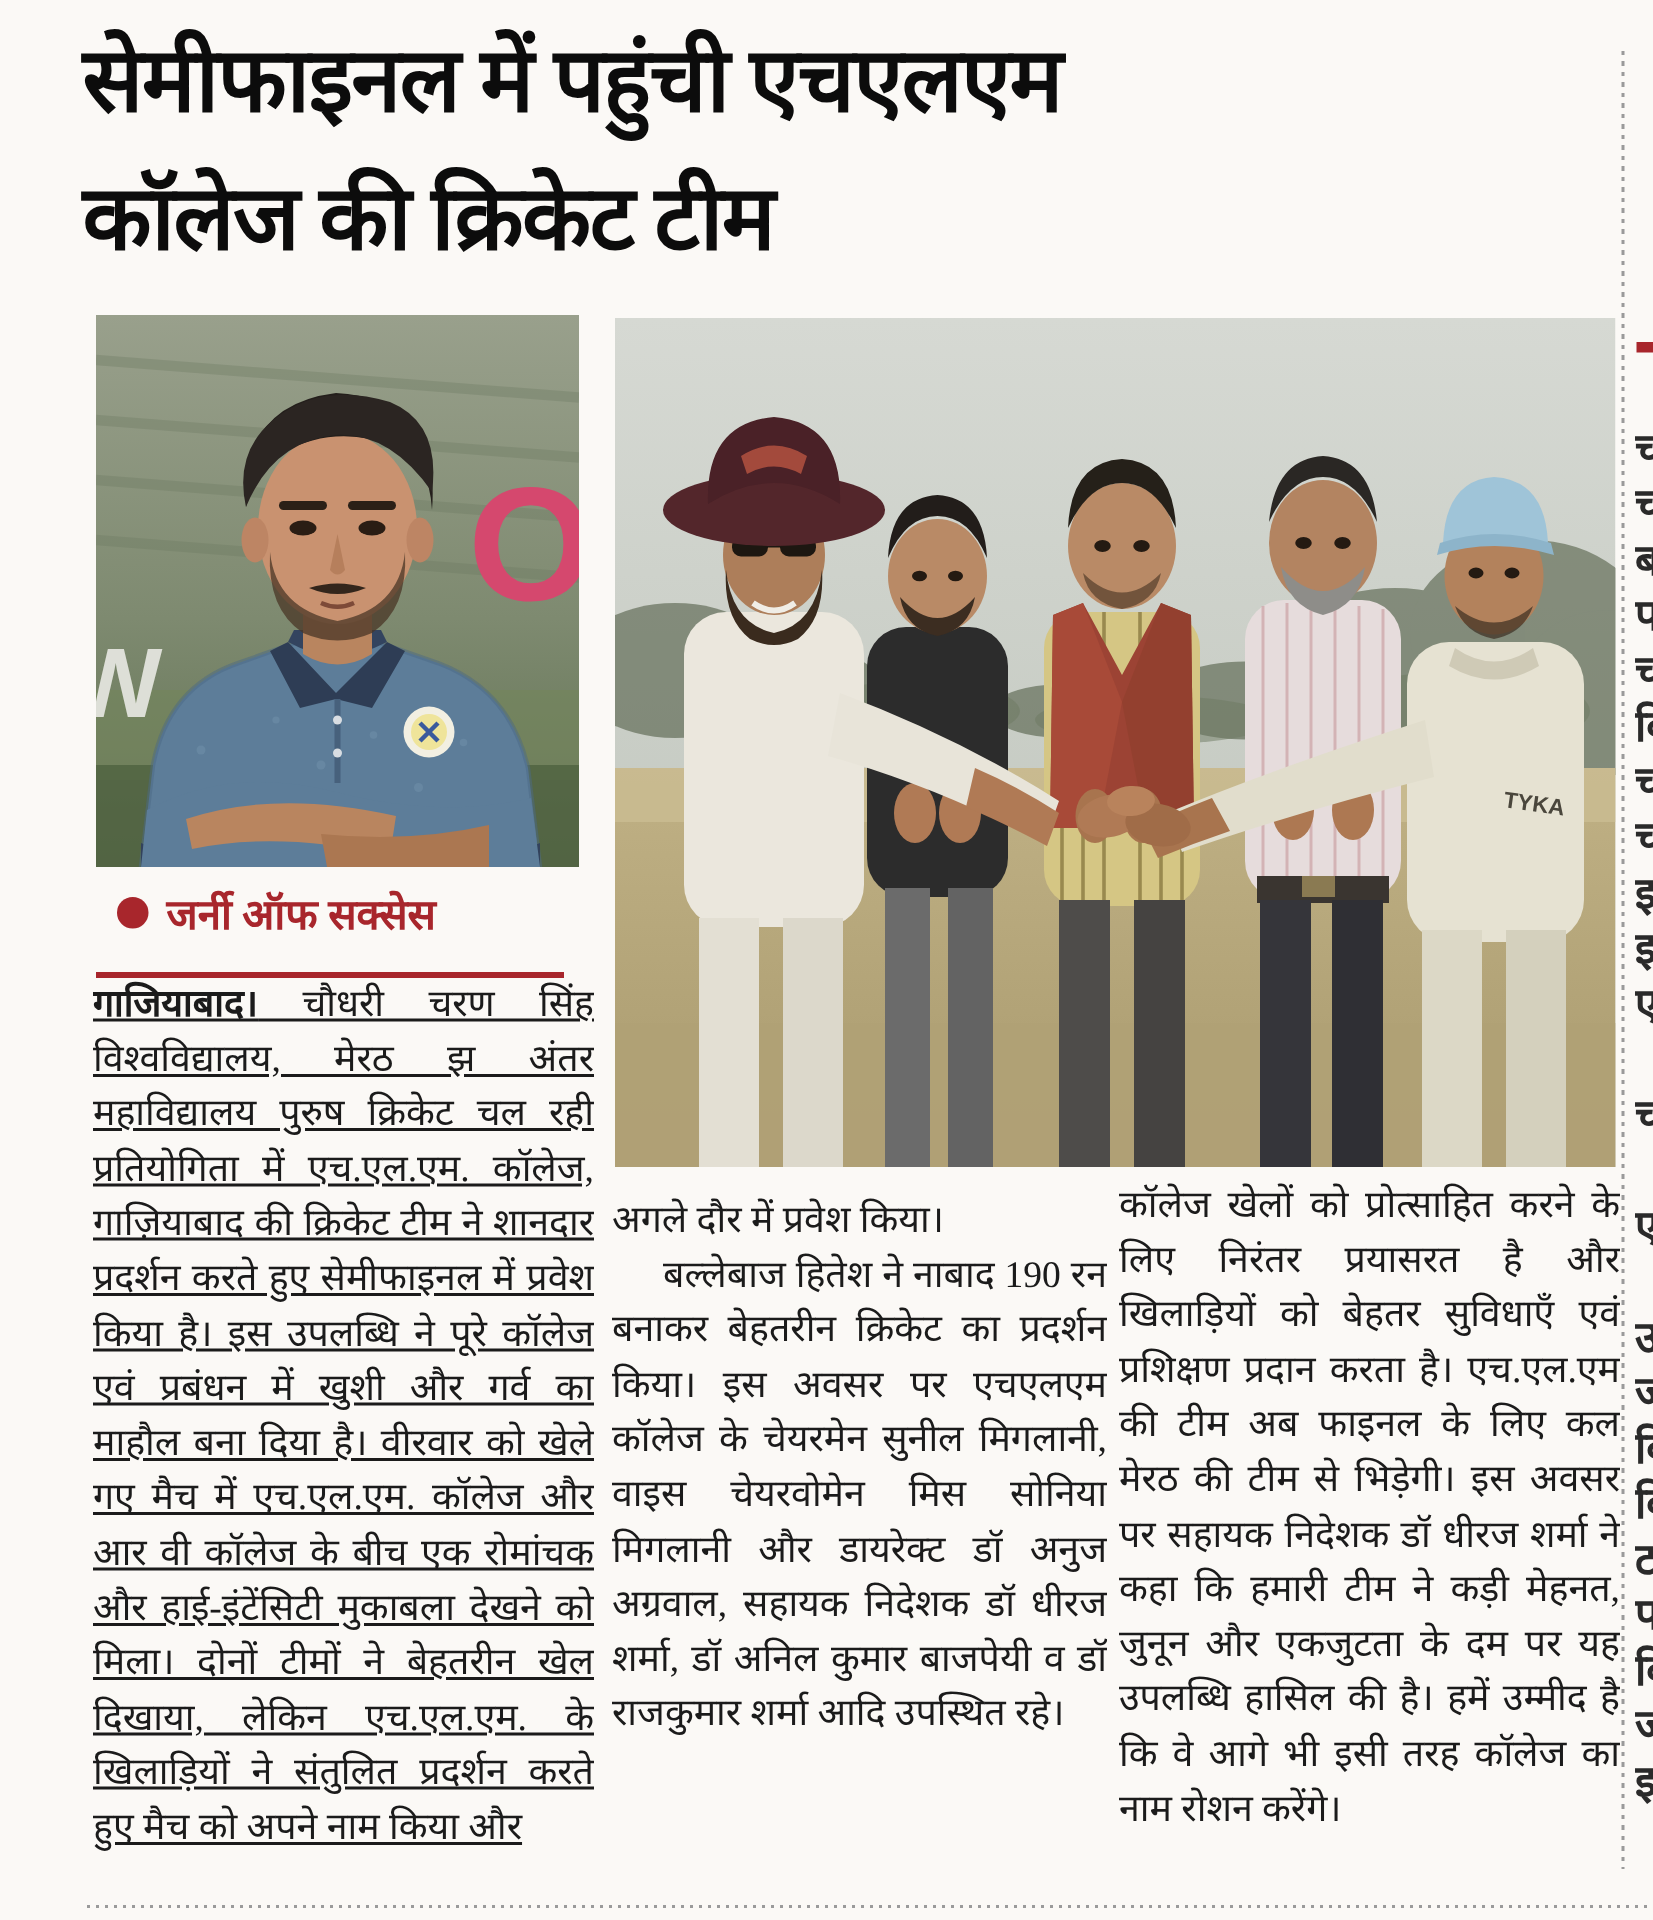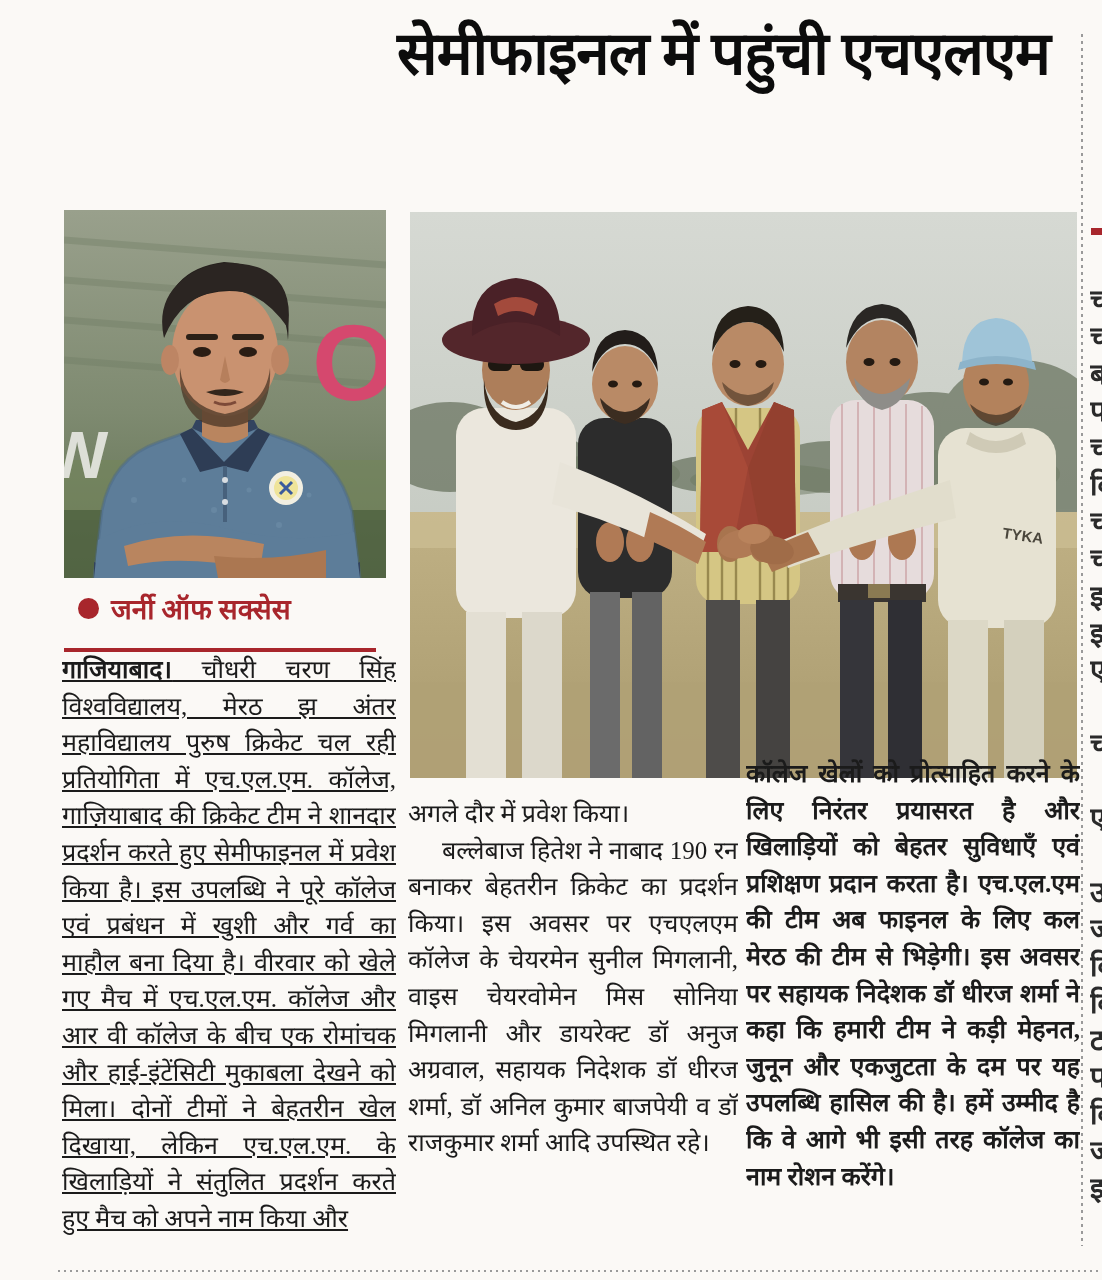--- a/index.html
+++ b/index.html
@@ -9,21 +9,21 @@
     overflow: hidden;
     font-family: "Liberation Serif", serif;
     color: #141414;
     position: relative;
   }
   .abs { position: absolute; }
 
   
   #headline {
     left: 55px; top: 8px; width: 995px; height: 195px;
-    text-align: right;
+    text-align: left;
     font-weight: 700;
     font-size: 60px;
     line-height: 92px;
     color: #0c0c0c;
     letter-spacing: -1px;
   }
 
   
   #portrait-photo { left: 64px; top: 210px; width: 322px; height: 368px; }
   #group-photo    { left: 410px; top: 212px; width: 667px; height: 566px; }
@@ -48,21 +48,21 @@
   
   .col {
     text-align: justify;
     font-size: 25px;
     line-height: 36.6px;
     overflow: hidden;
     color: #1b1b1b;
   }
   #col1 { left: 62px;  top: 652px; width: 334px; height: 612px; text-decoration: underline; }
   #col2 { left: 408px; top: 796px; width: 330px; height: 468px; }
-  #col3 { left: 746px; top: 756px; width: 334px; height: 468px; font-weight: bold; }
+  #col3 { left: 746px; top: 786px; width: 334px; height: 468px; }
   .col p { margin: 0; }
   .col p.indent { text-indent: 34px; }
   .lead { font-weight: 700; }
 
   
   #edge-dash-vertical {
     left: 1081px; top: 34px; width: 2px; height: 1212px;
     background: repeating-linear-gradient(#9a9a9a 0 3px, transparent 3px 7px);
   }
   #edge-dots-bottom {
@@ -78,20 +78,21 @@
     white-space: pre-line;
     font-size: 29px; line-height: 37px; color: #2a2a2a;
     font-weight: 600;
   }
 </style>
 </head>
 <body>
 
 <div class="abs" id="headline">
   <div>सेमीफाइनल में पहुंची एचएलएम</div>
+  <div>कॉलेज की क्रिकेट टीम</div>
 </div>
 
 <div class="abs" id="portrait-photo">
   <svg width="322" height="368" viewBox="0 0 322 368">
     <defs>
       <linearGradient id="standsGrad" x1="0" y1="0" x2="0" y2="1">
         <stop offset="0" stop-color="#99a08c"></stop>
         <stop offset="0.55" stop-color="#7e8a70"></stop>
         <stop offset="1" stop-color="#5f7050"></stop>
       </linearGradient>

